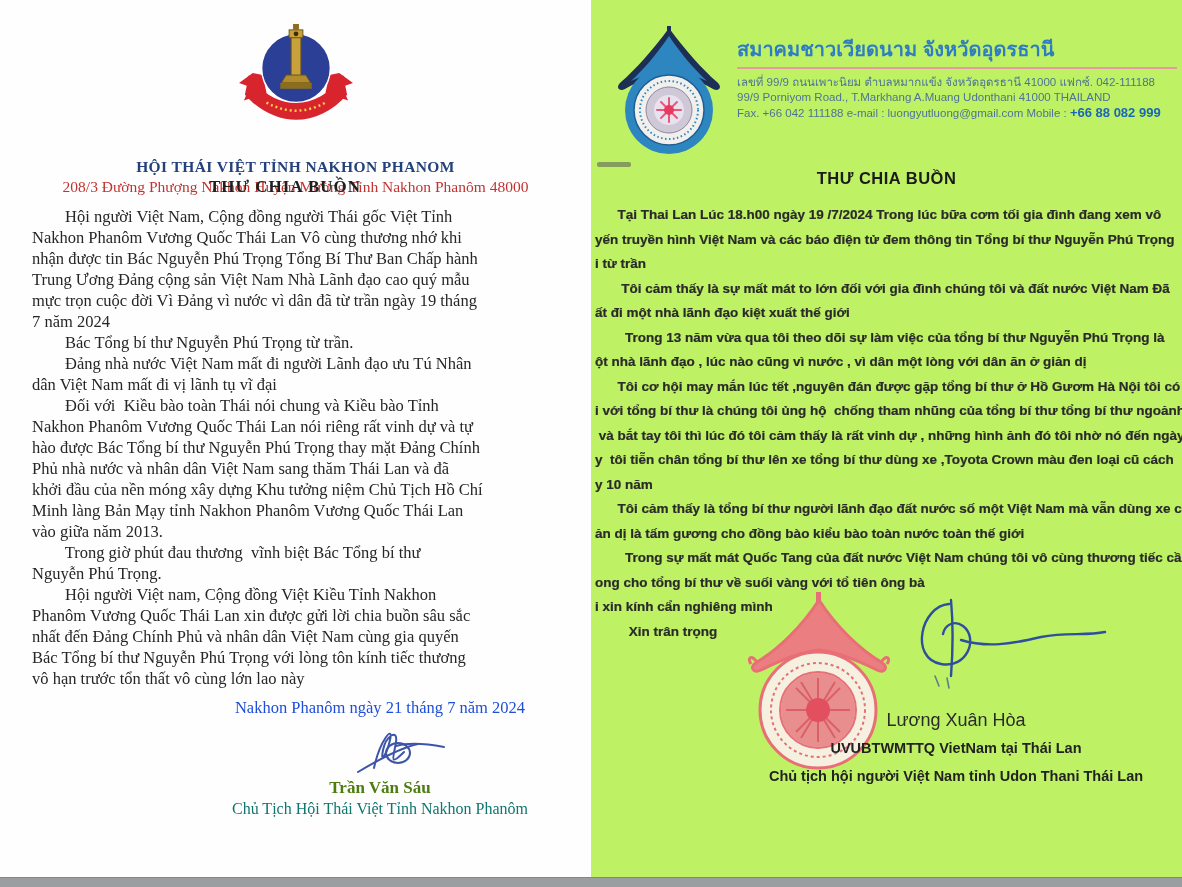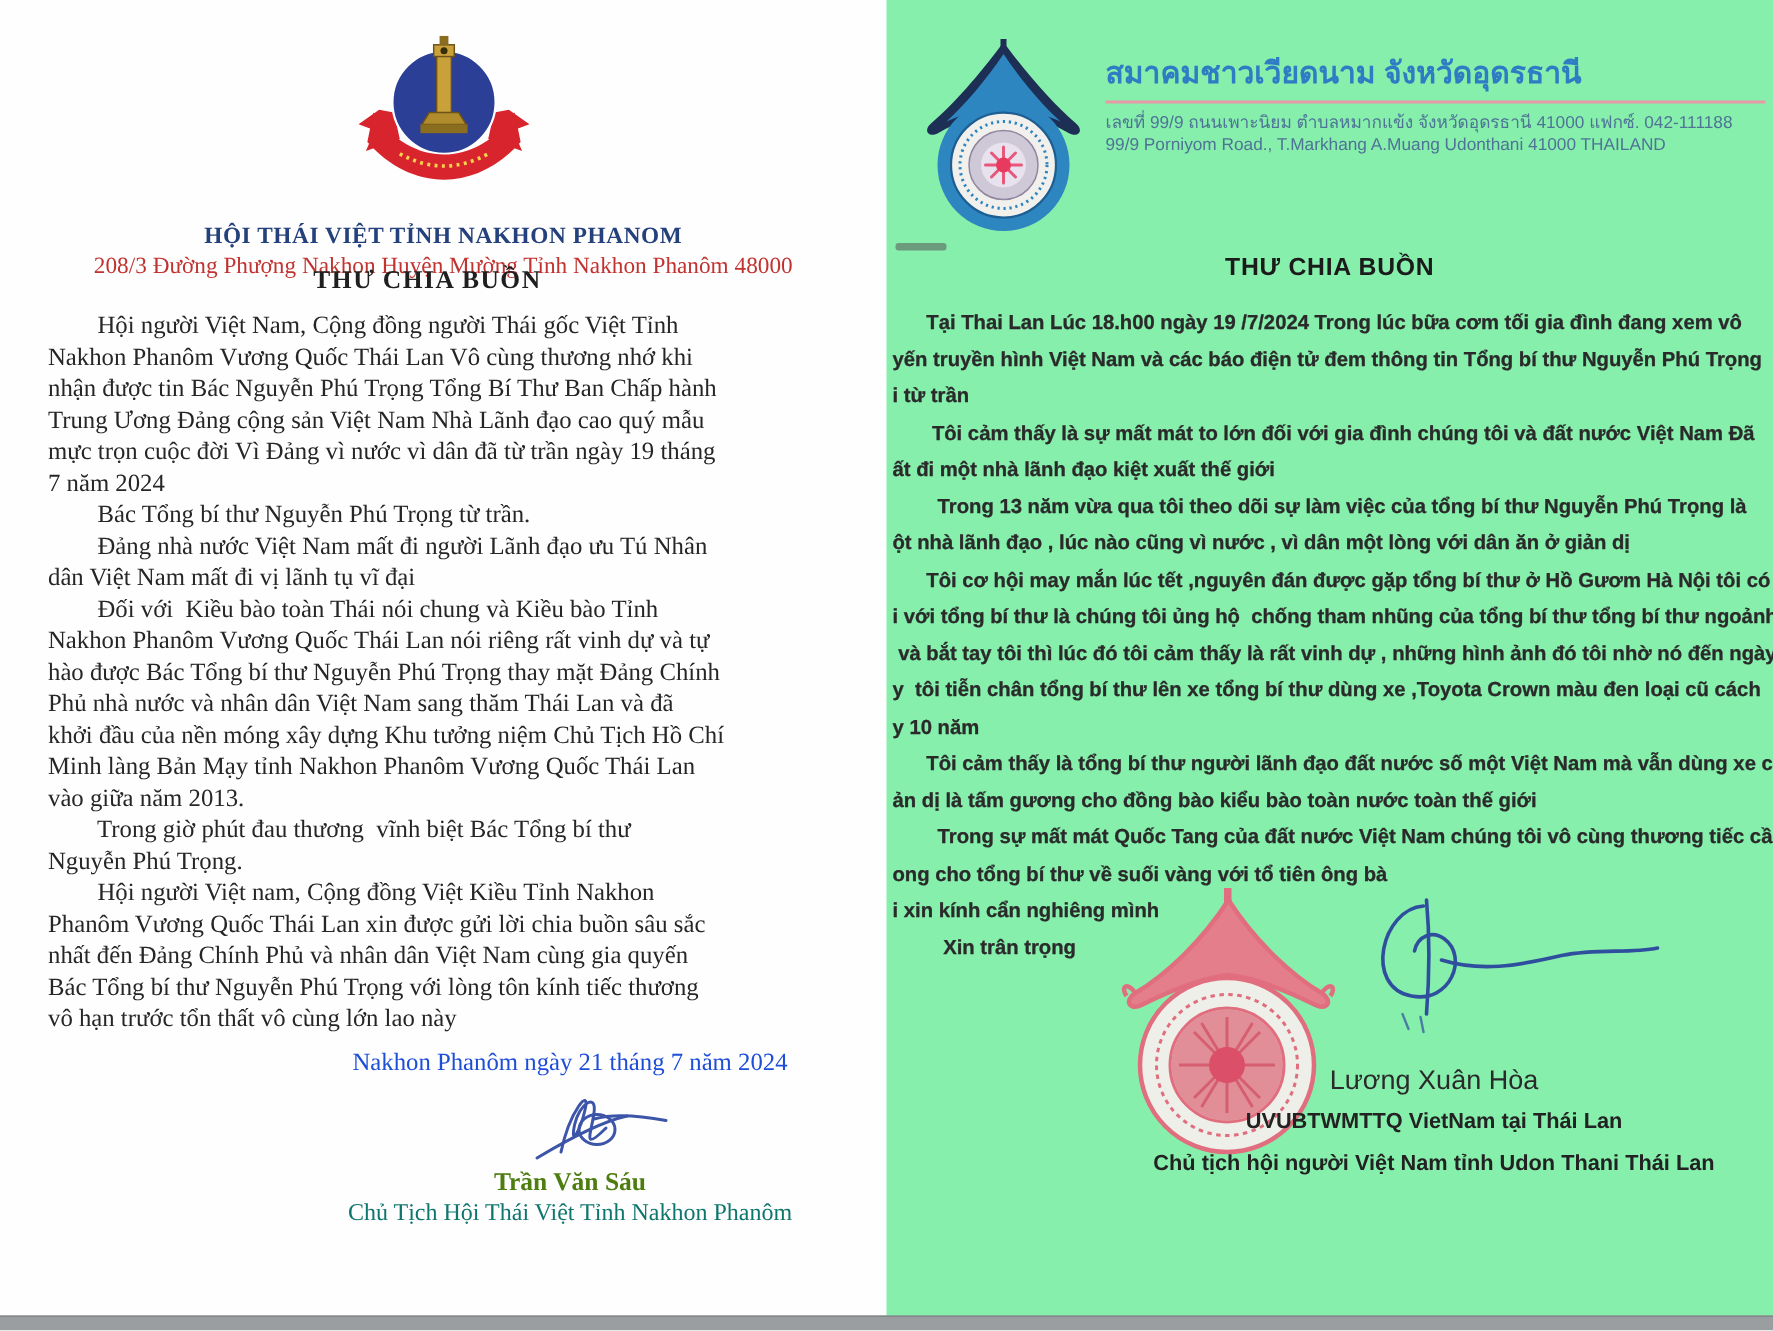--- a/index.html
+++ b/index.html
@@ -4,36 +4,36 @@
 <style>
   html,body{margin:0;padding:0;}
   body{
     width:1182px;height:887px;position:relative;background:#ffffff;
     font-family:"Liberation Serif", serif;overflow:hidden;
   }
   
   .left-doc{position:absolute;left:0;top:0;width:591px;height:878px;background:#fffefe;}
   .left-header{position:absolute;left:0;top:0;width:591px;text-align:center;}
   .left-logo{margin-top:22px;}
-  .left-org{color:#24417c;font-weight:bold;font-size:15.5px;letter-spacing:.4px;margin-top:10px;}
+  .left-org{color:#24417c;font-weight:bold;font-size:15.5px;letter-spacing:.4px;margin-top:20px;}
   .left-addr{color:#c03330;font-weight:normal;font-size:15.5px;margin-top:2px;}
   .left-title{position:absolute;left:0;top:177px;width:570px;text-align:center;
     font-weight:bold;font-size:17px;letter-spacing:1px;color:#1f1f1f;}
   .left-body{position:absolute;left:32px;top:206px;width:556px;
     font-size:16.5px;line-height:21px;color:#262626;white-space:pre;}
   .left-date{position:absolute;left:170px;top:698px;width:420px;text-align:center;
     font-size:16.5px;color:#1d4ed8;}
   .left-signature{position:absolute;left:352px;top:720px;}
   .left-name{position:absolute;left:170px;top:778px;width:420px;text-align:center;
     font-weight:bold;font-size:17px;color:#4d7c0f;}
   .left-role{position:absolute;left:150px;top:800px;width:460px;text-align:center;
     font-size:16px;color:#0f766e;}
 
   
-  .right-doc{position:absolute;left:591px;top:0;width:591px;height:878px;background:#86efac;
+  .right-doc{position:absolute;left:591px;top:0;width:591px;height:878px;background:#bef264;
     font-family:"Liberation Sans", sans-serif;overflow:hidden;}
   .right-logo{position:absolute;left:22px;top:26px;}
   .right-header-text{position:absolute;left:146px;top:36px;width:445px;}
   .right-org-thai{color:#2e7cc3;font-weight:bold;font-size:20px;line-height:26px;}
   .right-org-viet{color:#2e7cc3;font-weight:bold;font-size:17px;letter-spacing:.2px;line-height:22px;}
   .right-rule{height:2px;background:#e59aa6;margin:5px 0 6px 0;width:440px;}
   .right-addr{color:#4f7396;font-size:11.5px;line-height:15px;white-space:nowrap;}
   .right-contact .mobile{color:#1a66bb;font-weight:bold;font-size:13px;}
   .right-title{position:absolute;left:0;top:169px;width:591px;text-align:center;
     font-weight:bold;font-size:16.5px;letter-spacing:.5px;color:#1b1b1b;}
@@ -118,20 +118,21 @@
         <path d="M64,76 L48,92"></path>
     </g>
     <circle cx="56" cy="84" r="5" fill="#e8395f"></circle>
   </svg>
 
   <div class="right-header-text">
     <div class="right-org-thai">สมาคมชาวเวียดนาม จังหวัดอุดรธานี</div>
     <div class="right-rule"></div>
     <div class="right-addr">เลขที่ 99/9 ถนนเพาะนิยม ตำบลหมากแข้ง จังหวัดอุดรธานี 41000 แฟกซ์. 042-111188</div>
     <div class="right-addr">99/9 Porniyom Road., T.Markhang  A.Muang  Udonthani 41000 THAILAND</div>
+    <div class="right-addr right-contact"><span>Fax. +66 042 111188   e-mail : luongyutluong@gmail.com  Mobile : </span><span class="mobile">+66 88 082 999</span></div>
   </div>
 
   <div class="smudge"></div>
 
   <div class="right-title">THƯ CHIA BUỒN</div>
 
   <div class="right-body"><div class="line">      Tại Thai Lan Lúc 18.h00 ngày 19 /7/2024 Trong lúc bữa cơm tối gia đình đang xem vô</div><div class="line">yến truyền hình Việt Nam và các báo điện tử đem thông tin Tổng bí thư Nguyễn Phú Trọng</div><div class="line">i từ trần</div><div class="line">       Tôi cảm thấy là sự mất mát to lớn đối với gia đình chúng tôi và đất nước Việt Nam Đã</div><div class="line">ất đi một nhà lãnh đạo kiệt xuất thế giới</div><div class="line">        Trong 13 năm vừa qua tôi theo dõi sự làm việc của tổng bí thư Nguyễn Phú Trọng là</div><div class="line">ột nhà lãnh đạo , lúc nào cũng vì nước , vì dân một lòng với dân ăn ở giản dị</div><div class="line">      Tôi cơ hội may mắn lúc tết ,nguyên đán được gặp tổng bí thư ở Hồ Gươm Hà Nội tôi có</div><div class="line">i với tổng bí thư là chúng tôi ủng hộ  chống tham nhũng của tổng bí thư tổng bí thư ngoảnh</div><div class="line"> và bắt tay tôi thì lúc đó tôi cảm thấy là rất vinh dự , những hình ảnh đó tôi nhờ nó đến ngày</div><div class="line">y  tôi tiễn chân tổng bí thư lên xe tổng bí thư dùng xe ,Toyota Crown màu đen loại cũ cách</div><div class="line">y 10 năm</div><div class="line">      Tôi cảm thấy là tổng bí thư người lãnh đạo đất nước số một Việt Nam mà vẫn dùng xe cũ</div><div class="line">ản dị là tấm gương cho đồng bào kiểu bào toàn nước toàn thế giới</div><div class="line">        Trong sự mất mát Quốc Tang của đất nước Việt Nam chúng tôi vô cùng thương tiếc cầu</div><div class="line">ong cho tổng bí thư về suối vàng với tổ tiên ông bà</div><div class="line">i xin kính cẩn nghiêng mình</div><div class="line">         Xin trân trọng</div></div>
 
   <svg class="right-stamp" width="155" height="195" viewBox="0 0 155 195" opacity="0.88">
     <g stroke="#ee5d78" fill="none">

